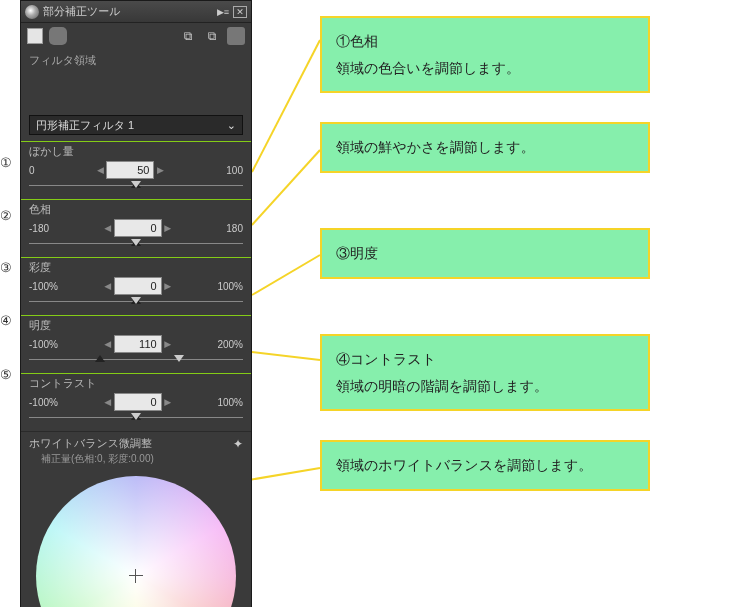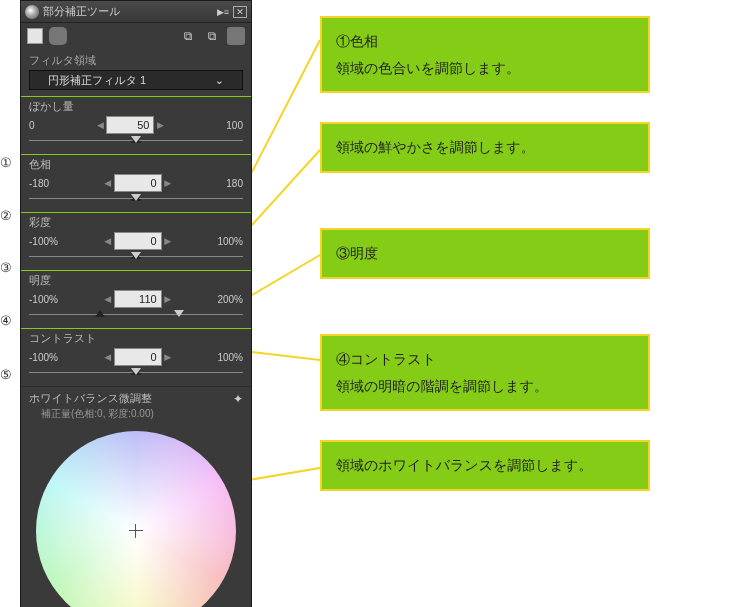--- a/index.html
+++ b/index.html
@@ -73,24 +73,25 @@
       font-size: 11px;
       padding: 2px 0;
     }
     .dropdown {
       width: 100%;
       height: 20px;
       background: #2a2a2a;
       border: 1px solid #111;
       display: flex;
       align-items: center;
-      padding: 0 18px;
+      padding: 0 6px;
       font-size: 11px;
       color: #ddd;
       cursor: pointer;
+      margin-top: 45px;
     }
     .dropdown .spacer { flex: 1; }
     .slider-row {
       padding: 2px 8px 8px 8px;
       border-top: 1px solid #84cc16;
       position: relative;
     }
     .slider-row .label { font-size: 11px; color: #bbb; padding-bottom: 2px; }
     .slider-controls {
       display: flex;
@@ -193,21 +194,21 @@
       color: #333;
       left: 0px;
     }
 
     
     .callout {
       position: absolute;
       left: 320px;
       width: 330px;
       border: 2px solid #f5d428;
-      background: #84cc16;
+      background: #86efac;
       padding: 10px 14px;
       font-size: 14px;
       color: #222;
       line-height: 1.9;
     }
     .callout .title { font-size: 14px; }
 
     
     svg.connectors {
       position: absolute;

